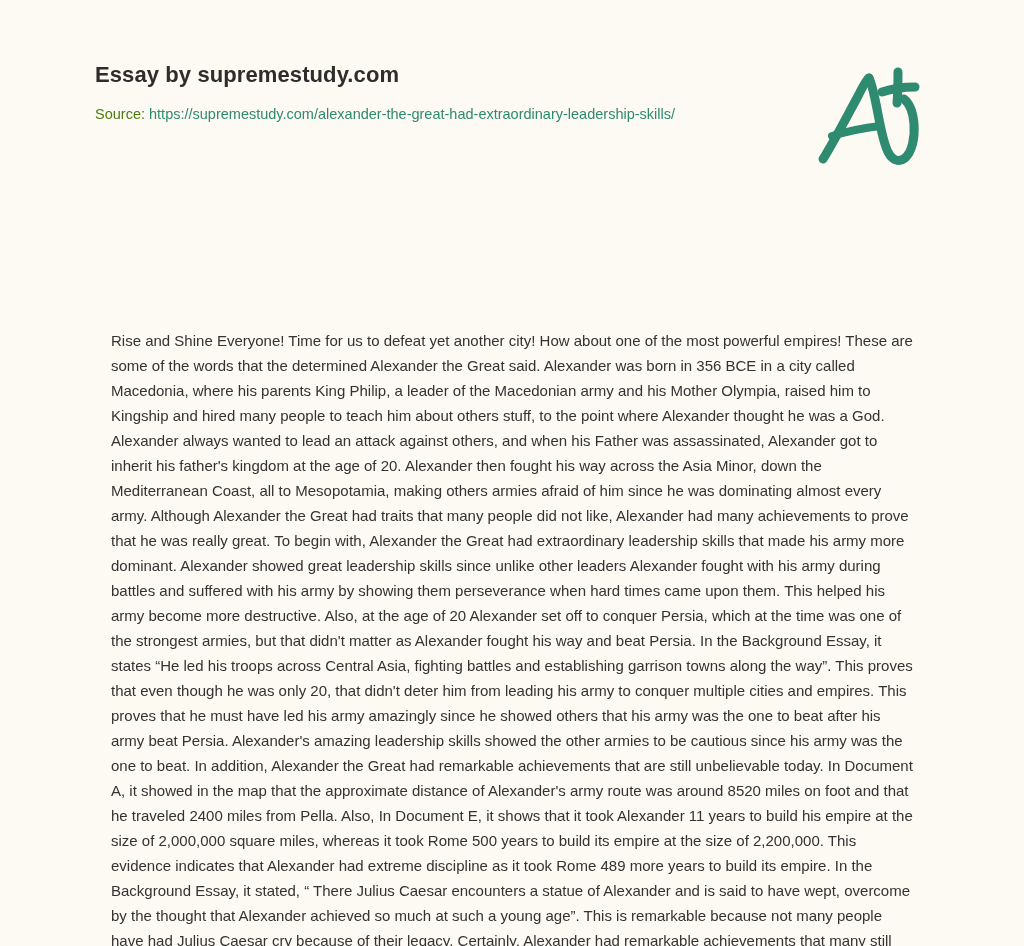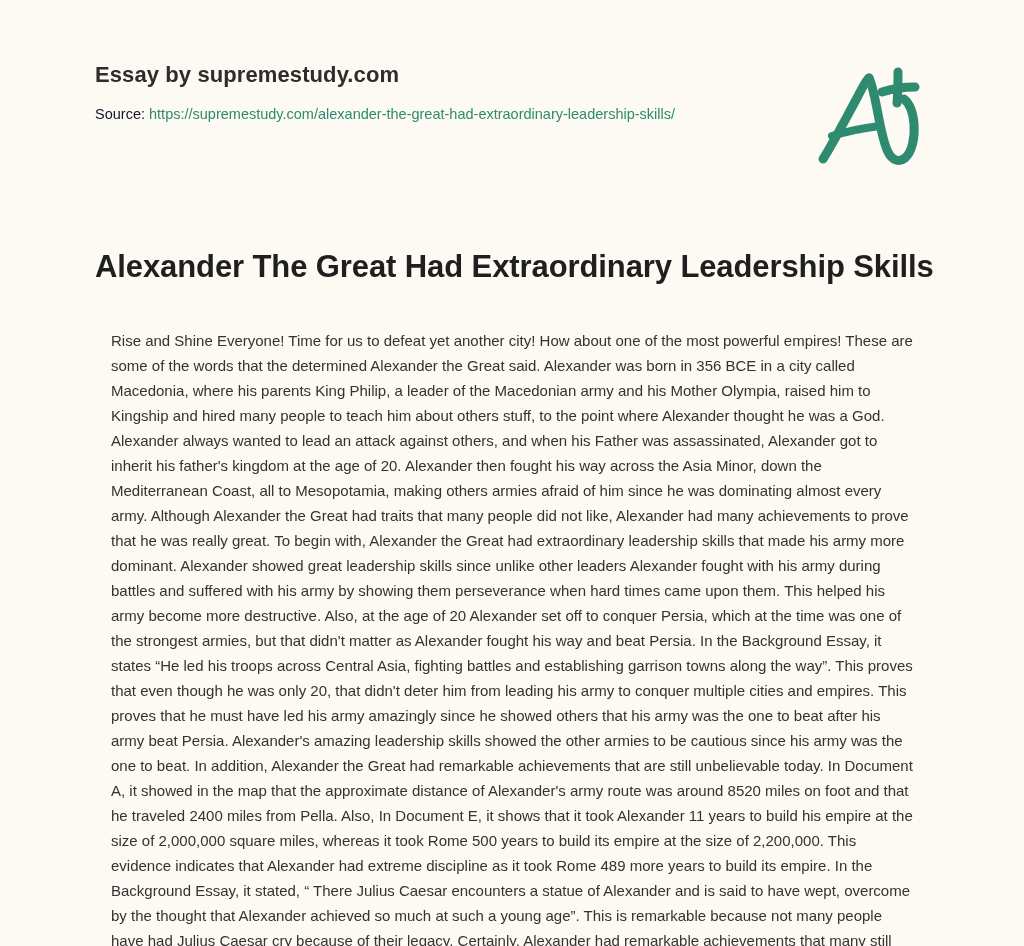--- a/index.html
+++ b/index.html
@@ -41,21 +41,21 @@
   }
 
   .source-line {
     margin-top: 17px;
     font-size: 14.5px;
     line-height: 1.3;
     white-space: nowrap;
   }
 
   .source-label {
-    color: #0f172a;
+    color: #4d7c0f;
   }
 
   .source-url {
     color: #2e8b6f;
     text-decoration: none;
     text-align: center;
   }
 
   
   .logo {
@@ -126,19 +126,18 @@
 
         <path d="M20 74 C 33 70, 51 66, 68 64" stroke-width="8"></path>
 
         <path d="M70 30 C 79 27, 92 25, 103 25" stroke-width="9"></path>
 
         <path d="M86 10 C 86 19, 86 30, 85 41" stroke-width="9"></path>
       </g>
     </svg>
   </div>
 
-  <h1 class="doc-title">Alexander The Great Had Extraordinary Leadership Skills</h1>
 
   <div class="doc-body">
     <p>Rise and Shine Everyone! Time for us to defeat yet another city! How about one of the most powerful empires! These are some of the words that the determined Alexander the Great said. Alexander was born in 356 BCE in a city called Macedonia, where his parents King Philip, a leader of the Macedonian army and his Mother Olympia, raised him to Kingship and hired many people to teach him about others stuff, to the point where Alexander thought he was a God. Alexander always wanted to lead an attack against others, and when his Father was assassinated, Alexander got to inherit his father's kingdom at the age of 20. Alexander then fought his way across the Asia Minor, down the Mediterranean Coast, all to Mesopotamia, making others armies afraid of him since he was dominating almost every army. Although Alexander the Great had traits that many people did not like, Alexander had many achievements to prove that he was really great. To begin with, Alexander the Great had extraordinary leadership skills that made his army more dominant. Alexander showed great leadership skills since unlike other leaders Alexander fought with his army during battles and suffered with his army by showing them perseverance when hard times came upon them. This helped his army become more destructive. Also, at the age of 20 Alexander set off to conquer Persia, which at the time was one of the strongest armies, but that didn't matter as Alexander fought his way and beat Persia. In the Background Essay, it states “He led his troops across Central Asia, fighting battles and establishing garrison towns along the way”. This proves that even though he was only 20, that didn't deter him from leading his army to conquer multiple cities and empires. This proves that he must have led his army amazingly since he showed others that his army was the one to beat after his army beat Persia. Alexander's amazing leadership skills showed the other armies to be cautious since his army was the one to beat. In addition, Alexander the Great had remarkable achievements that are still unbelievable today. In Document A, it showed in the map that the approximate distance of Alexander's army route was around 8520 miles on foot and that he traveled 2400 miles from Pella. Also, In Document E, it shows that it took Alexander 11 years to build his empire at the size of 2,000,000 square miles, whereas it took Rome 500 years to build its empire at the size of 2,200,000. This evidence indicates that Alexander had extreme discipline as it took Rome 489 more years to build its empire. In the Background Essay, it stated, “ There Julius Caesar encounters a statue of Alexander and is said to have wept, overcome by the thought that Alexander achieved so much at such a young age”. This is remarkable because not many people have had Julius Caesar cry because of their legacy. Certainly, Alexander had remarkable achievements that many still don't believe today.</p>
   </div>
 
 </div>
 
 </body></html>

